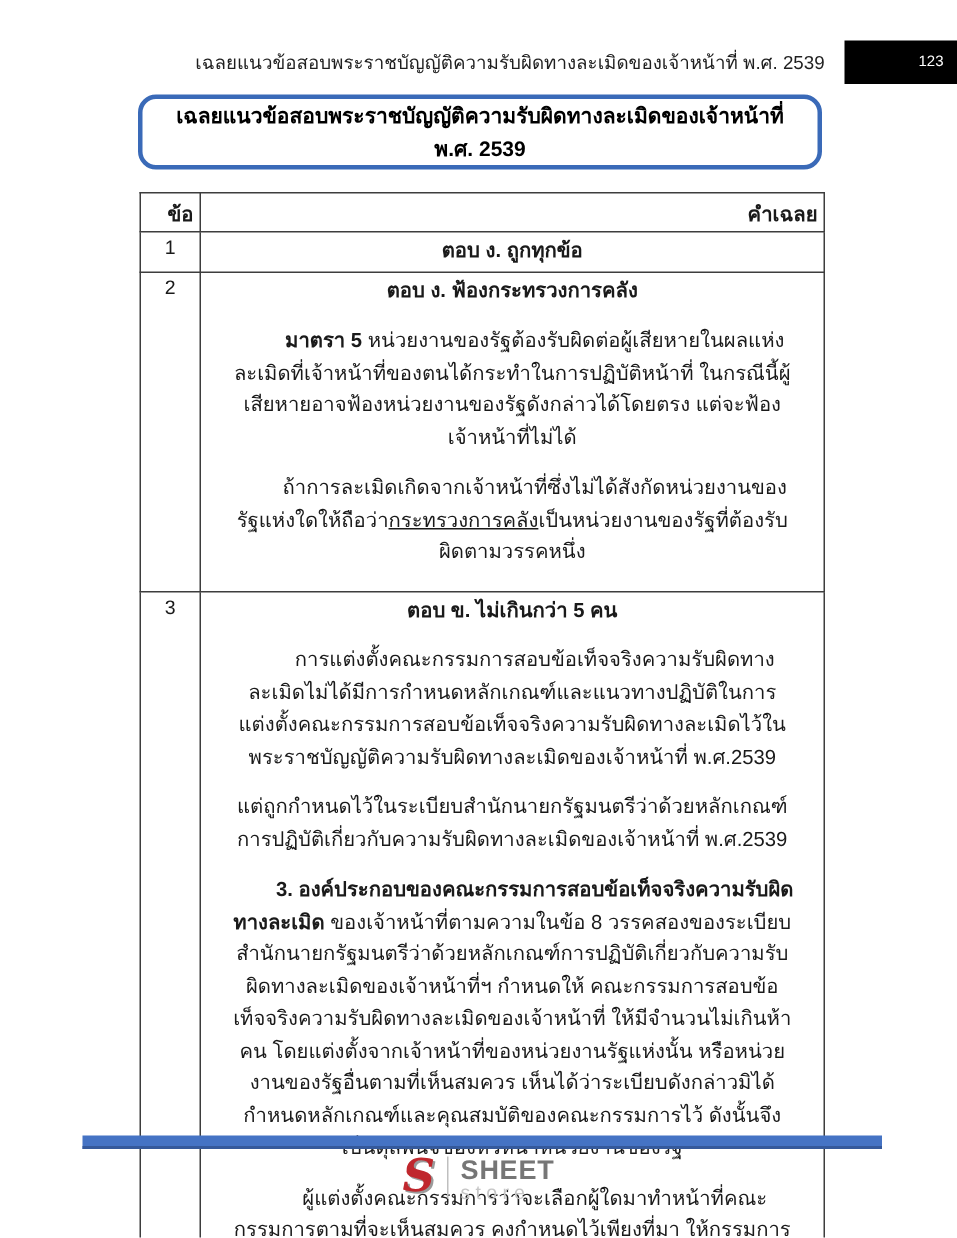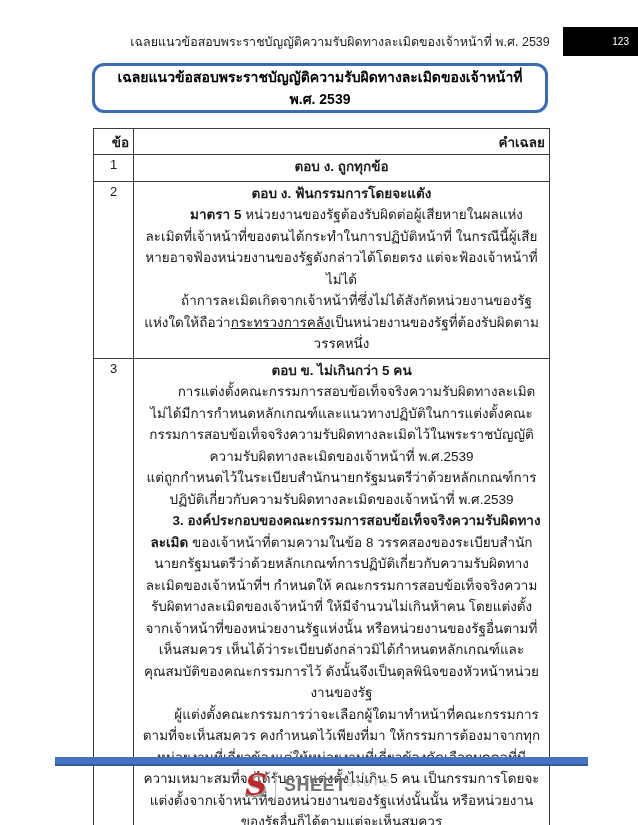--- a/index.html
+++ b/index.html
@@ -65,21 +65,21 @@
     vertical-align: top;
     padding-top: 2px;
     font-size: 13px;
   }
   td.cell-ans {
     padding: 1px 8px 3px 8px;
     line-height: 21.5px;
     vertical-align: top;
   }
   .head { font-weight: bold; }
-  .cell-ans p { margin: 0; text-indent: 30px; }
+  .cell-ans p { margin: 12px; text-indent: 30px; }
   .cell-ans p.noindent { text-indent: 0; }
   .u { text-decoration: underline; }
   .b { font-weight: bold; }
 
   .footer-bar {
     position: absolute; top: 757px; left: 55px;
     width: 533px; height: 7px;
     background: #4573c4;
     border-bottom: 2px solid #35599b;
   }
@@ -90,21 +90,21 @@
     gap: 8px;
   }
   .logo-s {
     font-family: "DejaVu Serif", serif;
     font-style: italic; font-weight: bold;
     font-size: 30px; line-height: 30px;
     color: #c0272d;
     text-shadow: 1.5px 1.5px 0 #9a9a9a;
   }
   .logo-divider { width: 1px; height: 28px; background: #bfbfbf; }
-  .logo-text { display: flex; flex-direction: row; }
+  .logo-text { display: flex; flex-direction: column; }
   .brand {
     font-size: 18px; font-weight: bold; color: #767676;
     letter-spacing: 0.5px; line-height: 18px;
   }
   .brand-sub {
     font-size: 13px; color: #c6c6c6;
     letter-spacing: 3.5px; margin-top: 2px; line-height: 8px;
   }
 </style>
 </head>
@@ -137,21 +137,21 @@
     <tr>
       <td class="cell-no">1</td>
       <td class="cell-ans">
         <span class="head">ตอบ ง.  ถูกทุกข้อ</span>
       </td>
     </tr>
 
     <tr>
       <td class="cell-no">2</td>
       <td class="cell-ans">
-        <div class="head">ตอบ ง. ฟ้นกรรมการโดยจะแตัง</div>
+        <div class="head">ตอบ ง. ฟ้องกระทรวงการคลัง</div>
         <p><span class="b">มาตรา 5</span><span> หน่วยงานของรัฐต้องรับผิดต่อผู้เสียหายในผลแห่งละเมิดที่เจ้าหน้าที่ของตนได้กระทำในการปฏิบัติหน้าที่ ในกรณีนี้ผู้เสียหายอาจฟ้องหน่วยงานของรัฐดังกล่าวได้โดยตรง แต่จะฟ้องเจ้าหน้าที่ไม่ได้</span></p>
         <p><span>ถ้าการละเมิดเกิดจากเจ้าหน้าที่ซึ่งไม่ได้สังกัดหน่วยงานของรัฐแห่งใดให้ถือว่า</span><span class="u">กระทรวงการคลัง</span><span>เป็นหน่วยงานของรัฐที่ต้องรับผิดตามวรรคหนึ่ง</span></p>
       </td>
     </tr>
 
     <tr>
       <td class="cell-no">3</td>
       <td class="cell-ans">
         <div class="head">ตอบ ข. ไม่เกินกว่า  5  คน</div>
         <p>การแต่งตั้งคณะกรรมการสอบข้อเท็จจริงความรับผิดทางละเมิดไม่ได้มีการกำหนดหลักเกณฑ์และแนวทางปฏิบัติในการแต่งตั้งคณะกรรมการสอบข้อเท็จจริงความรับผิดทางละเมิดไว้ในพระราชบัญญัติความรับผิดทางละเมิดของเจ้าหน้าที่ พ.ศ.2539</p>

